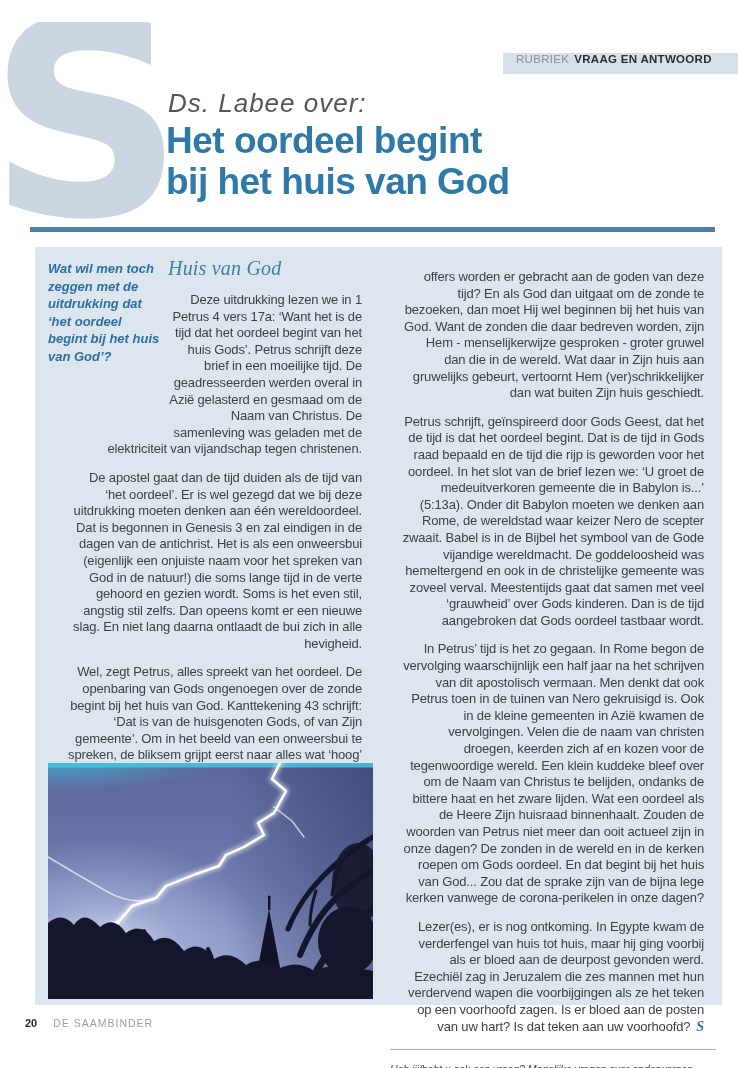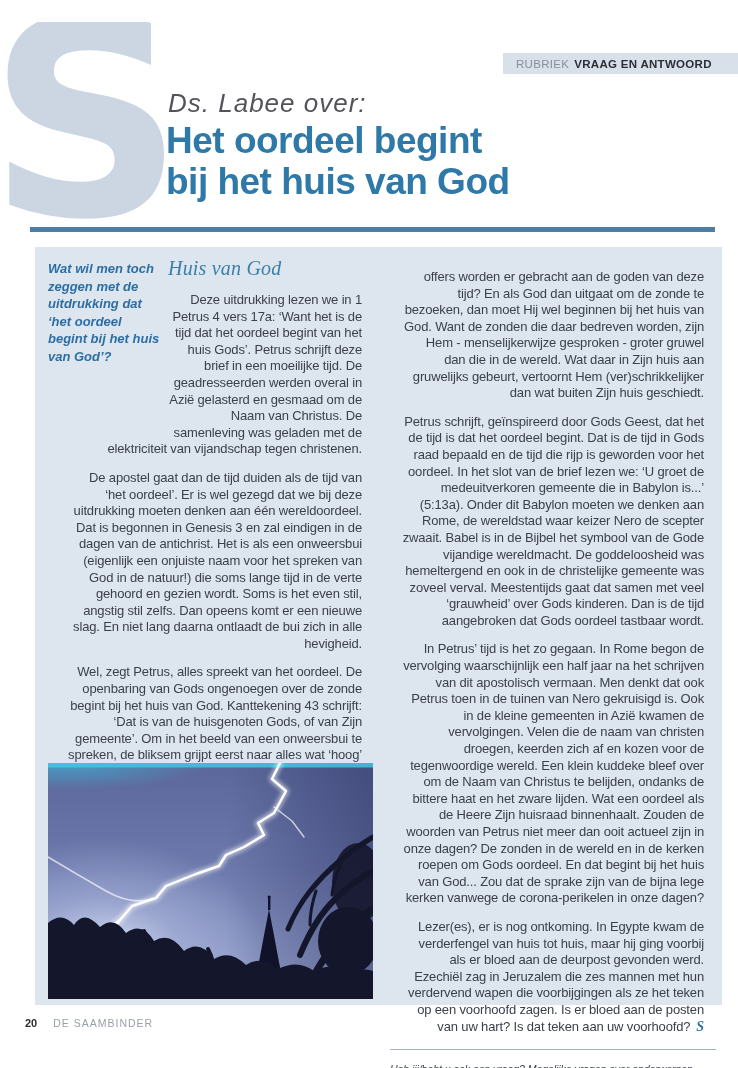--- a/index.html
+++ b/index.html
@@ -4,21 +4,21 @@
 <style>
   html,body{margin:0;padding:0;}
   body{
     width:738px;height:1068px;position:relative;background:#ffffff;
     font-family:"Liberation Sans",sans-serif;overflow:hidden;
     -webkit-font-smoothing:antialiased;
   }
   
   .rubric-bar{
     position:absolute;left:503px;top:53px;width:235px;height:21px;
-    background:#d8e0e9;display:flex;align-items:center;padding-left:13px;
+    background:#d8e0e9;display:flex;padding-left:13px;
     box-sizing:border-box;font-size:11.5px;letter-spacing:.3px;
   }
   .rubric-label{color:#8a909a;margin-right:5px;}
   .rubric-title{color:#2b2e34;font-weight:bold;}
   
   .big-s{
     position:absolute;left:0;top:22px;width:212px;height:205px;overflow:hidden;
     z-index:0;pointer-events:none;
   }
   .big-s span{

